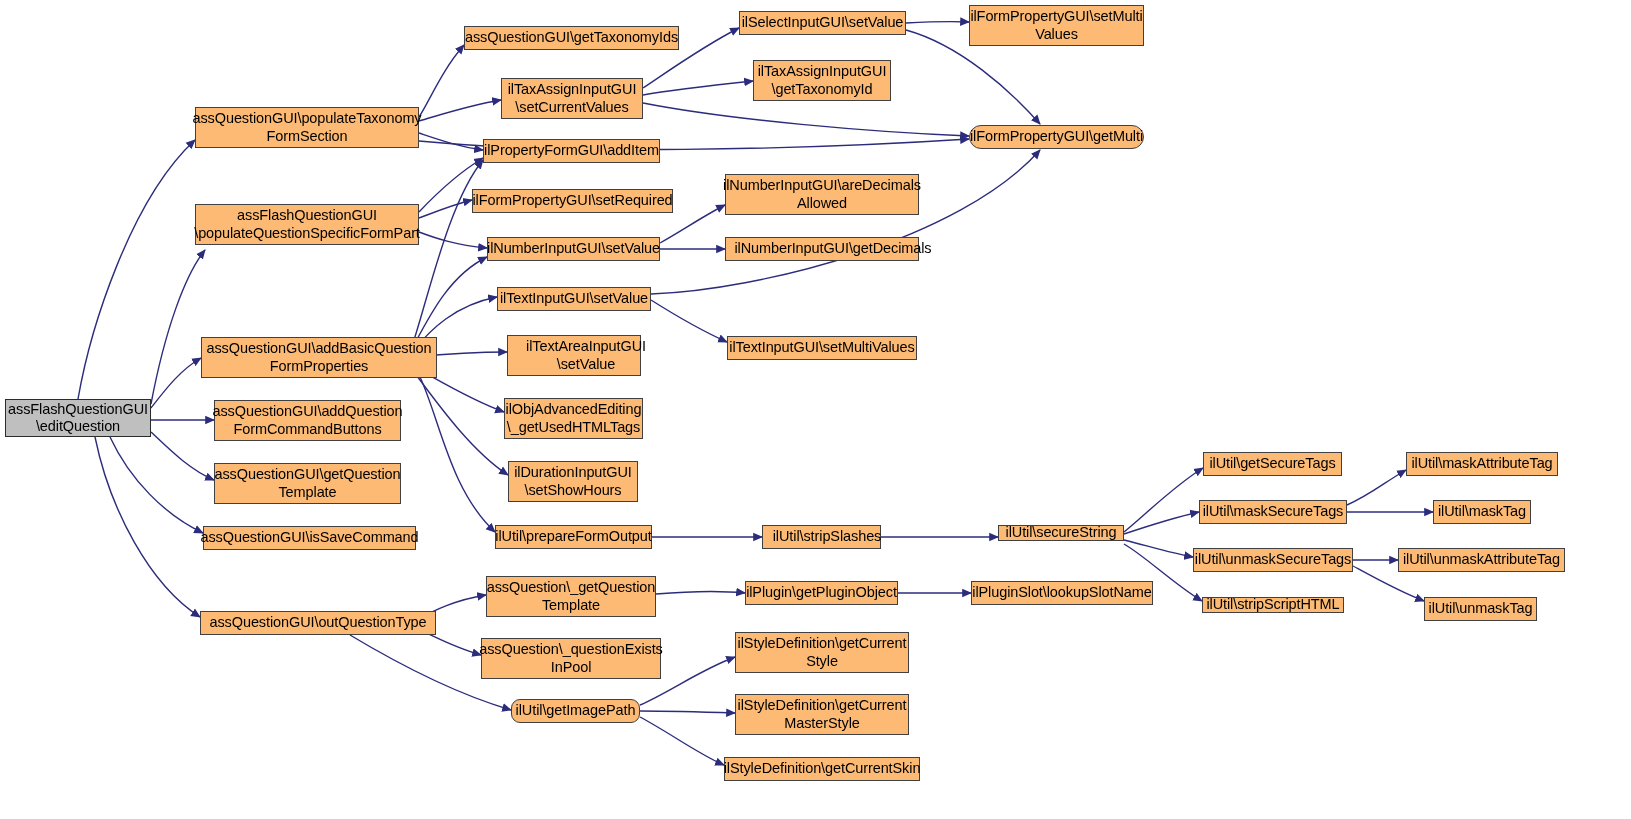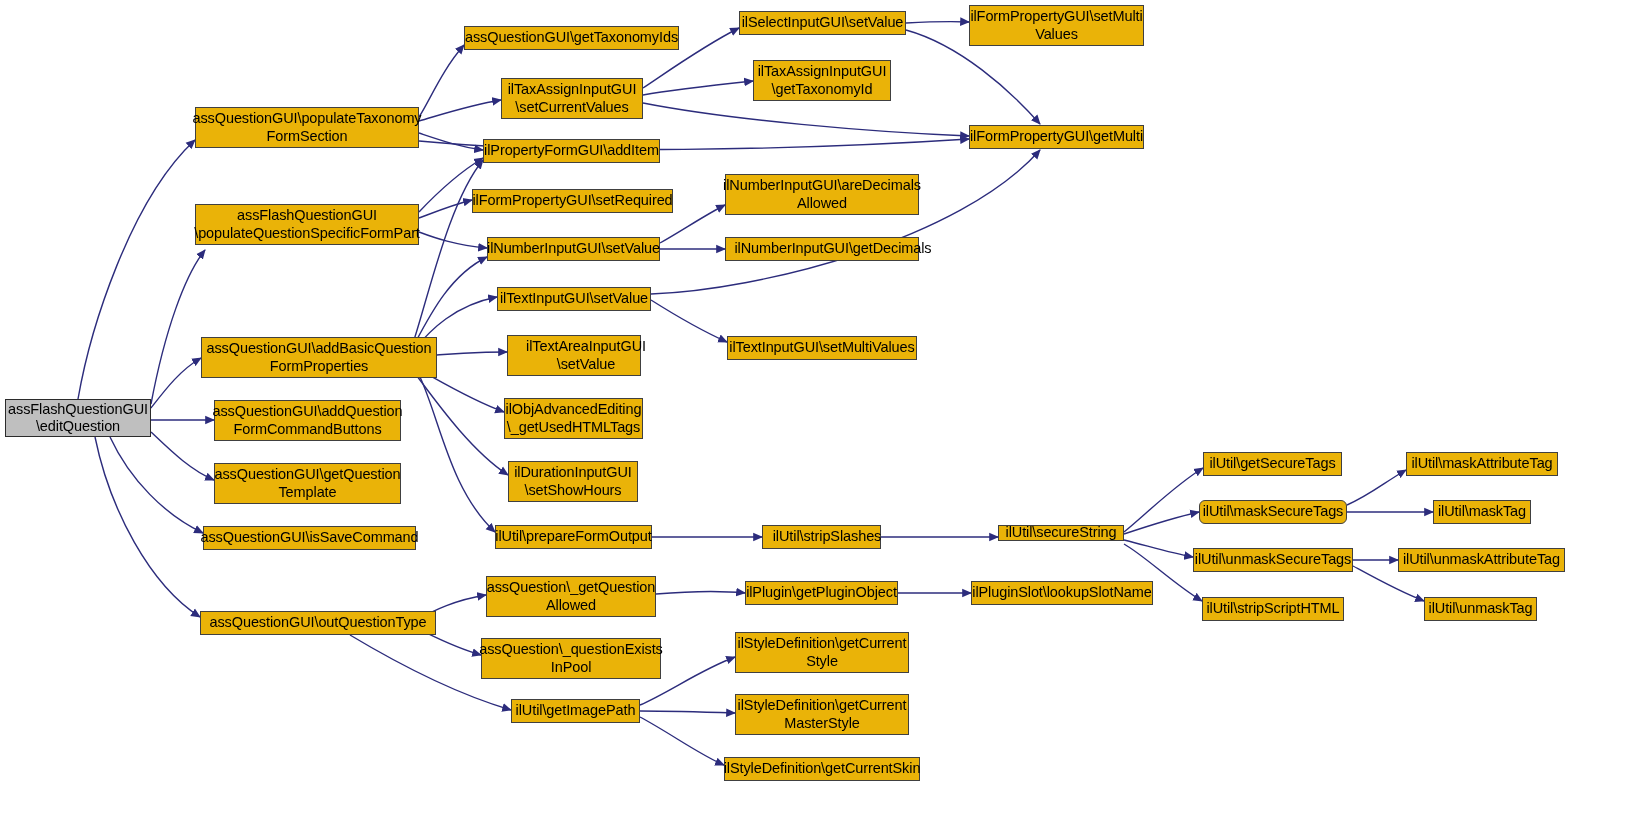--- a/index.html
+++ b/index.html
@@ -19,21 +19,21 @@
     position: absolute;
     left: 0; top: 0;
     width: 1631px;
     height: 819px;
     pointer-events: none;
   }
   .node {
     position: absolute;
     box-sizing: border-box;
     border: 1px solid #404040;
-    background: #eab308;
+    background: #fdba74;
     color: #000000;
     font-size: 14.5px;
     line-height: 1.18;
     display: flex;
     align-items: center;
     justify-content: center;
     text-align: center;
     white-space: pre-line;
     letter-spacing: -0.1px;
   }
@@ -126,45 +126,45 @@
       <div class="node" style="left: 487px; top: 237px; width: 173px; height: 24px;"><span>ilNumberInputGUI\setValue</span></div>
       <div class="node" style="left: 497px; top: 287px; width: 154px; height: 24px;"><span>ilTextInputGUI\setValue</span></div>
       <div class="node" style="left: 507px; top: 335px; width: 134px; height: 41px; padding-left: 24px;"><span>ilTextAreaInputGUI
 \setValue</span></div>
       <div class="node" style="left: 504px; top: 398px; width: 139px; height: 41px;"><span>ilObjAdvancedEditing
 \_getUsedHTMLTags</span></div>
       <div class="node" style="left: 508px; top: 461px; width: 130px; height: 41px;"><span>ilDurationInputGUI
 \setShowHours</span></div>
       <div class="node" style="left: 495px; top: 525px; width: 157px; height: 24px;"><span>ilUtil\prepareFormOutput</span></div>
       <div class="node" style="left: 486px; top: 576px; width: 170px; height: 41px;"><span>assQuestion\_getQuestion
-Allowed</span></div>
+Template</span></div>
       <div class="node" style="left: 481px; top: 638px; width: 180px; height: 41px;"><span>assQuestion\_questionExists
 InPool</span></div>
-      <div class="node" style="left: 511px; top: 699px; width: 129px; height: 24px;"><span>ilUtil\getImagePath</span></div>
+      <div class="node" style="left: 511px; top: 699px; width: 129px; height: 24px; border-radius: 9px;"><span>ilUtil\getImagePath</span></div>
       <div class="node" style="left: 739px; top: 11px; width: 167px; height: 24px;"><span>ilSelectInputGUI\setValue</span></div>
       <div class="node" style="left: 753px; top: 60px; width: 138px; height: 41px;"><span>ilTaxAssignInputGUI
 \getTaxonomyId</span></div>
-      <div class="node" style="left: 969px; top: 125px; width: 175px; height: 24px;"><span>ilFormPropertyGUI\getMulti</span></div>
+      <div class="node" style="left: 969px; top: 125px; width: 175px; height: 24px; border-radius: 12px;"><span>ilFormPropertyGUI\getMulti</span></div>
       <div class="node" style="left: 969px; top: 5px; width: 175px; height: 41px;"><span>ilFormPropertyGUI\setMulti
 Values</span></div>
       <div class="node" style="left: 725px; top: 174px; width: 194px; height: 41px;"><span>ilNumberInputGUI\areDecimals
 Allowed</span></div>
       <div class="node" style="left: 725px; top: 237px; width: 194px; height: 24px; padding-left: 22px;"><span>ilNumberInputGUI\getDecimals</span></div>
       <div class="node" style="left: 727px; top: 336px; width: 190px; height: 24px;"><span>ilTextInputGUI\setMultiValues</span></div>
       <div class="node" style="left: 762px; top: 525px; width: 119px; height: 24px; padding-left: 11px;"><span>ilUtil\stripSlashes</span></div>
       <div class="node" style="left: 745px; top: 581px; width: 153px; height: 24px;"><span>ilPlugin\getPluginObject</span></div>
       <div class="node" style="left: 735px; top: 632px; width: 174px; height: 41px;"><span>ilStyleDefinition\getCurrent
 Style</span></div>
       <div class="node" style="left: 735px; top: 694px; width: 174px; height: 41px;"><span>ilStyleDefinition\getCurrent
 MasterStyle</span></div>
       <div class="node" style="left: 724px; top: 757px; width: 196px; height: 24px;"><span>ilStyleDefinition\getCurrentSkin</span></div>
       <div class="node" style="left: 998px; top: 525px; width: 126px; height: 16px;"><span>ilUtil\secureString</span></div>
       <div class="node" style="left: 971px; top: 581px; width: 182px; height: 24px;"><span>ilPluginSlot\lookupSlotName</span></div>
       <div class="node" style="left: 1203px; top: 452px; width: 139px; height: 24px;"><span>ilUtil\getSecureTags</span></div>
-      <div class="node" style="left: 1199px; top: 500px; width: 148px; height: 24px; border-radius: 6px;"><span>ilUtil\maskSecureTags</span></div>
+      <div class="node" style="left: 1199px; top: 500px; width: 148px; height: 24px;"><span>ilUtil\maskSecureTags</span></div>
       <div class="node" style="left: 1193px; top: 548px; width: 160px; height: 24px;"><span>ilUtil\unmaskSecureTags</span></div>
-      <div class="node" style="left: 1202px; top: 597px; width: 142px; height: 24px; text-align: right;"><span>ilUtil\stripScriptHTML</span></div>
+      <div class="node" style="left: 1202px; top: 597px; width: 142px; height: 16px; text-align: right;"><span>ilUtil\stripScriptHTML</span></div>
       <div class="node" style="left: 1406px; top: 452px; width: 152px; height: 24px;"><span>ilUtil\maskAttributeTag</span></div>
       <div class="node" style="left: 1433px; top: 500px; width: 98px; height: 24px;"><span>ilUtil\maskTag</span></div>
       <div class="node" style="left: 1398px; top: 548px; width: 167px; height: 24px;"><span>ilUtil\unmaskAttributeTag</span></div>
       <div class="node" style="left: 1424px; top: 597px; width: 113px; height: 24px;"><span>ilUtil\unmaskTag</span></div>
     </div>
 </div>
 
 </body></html>

